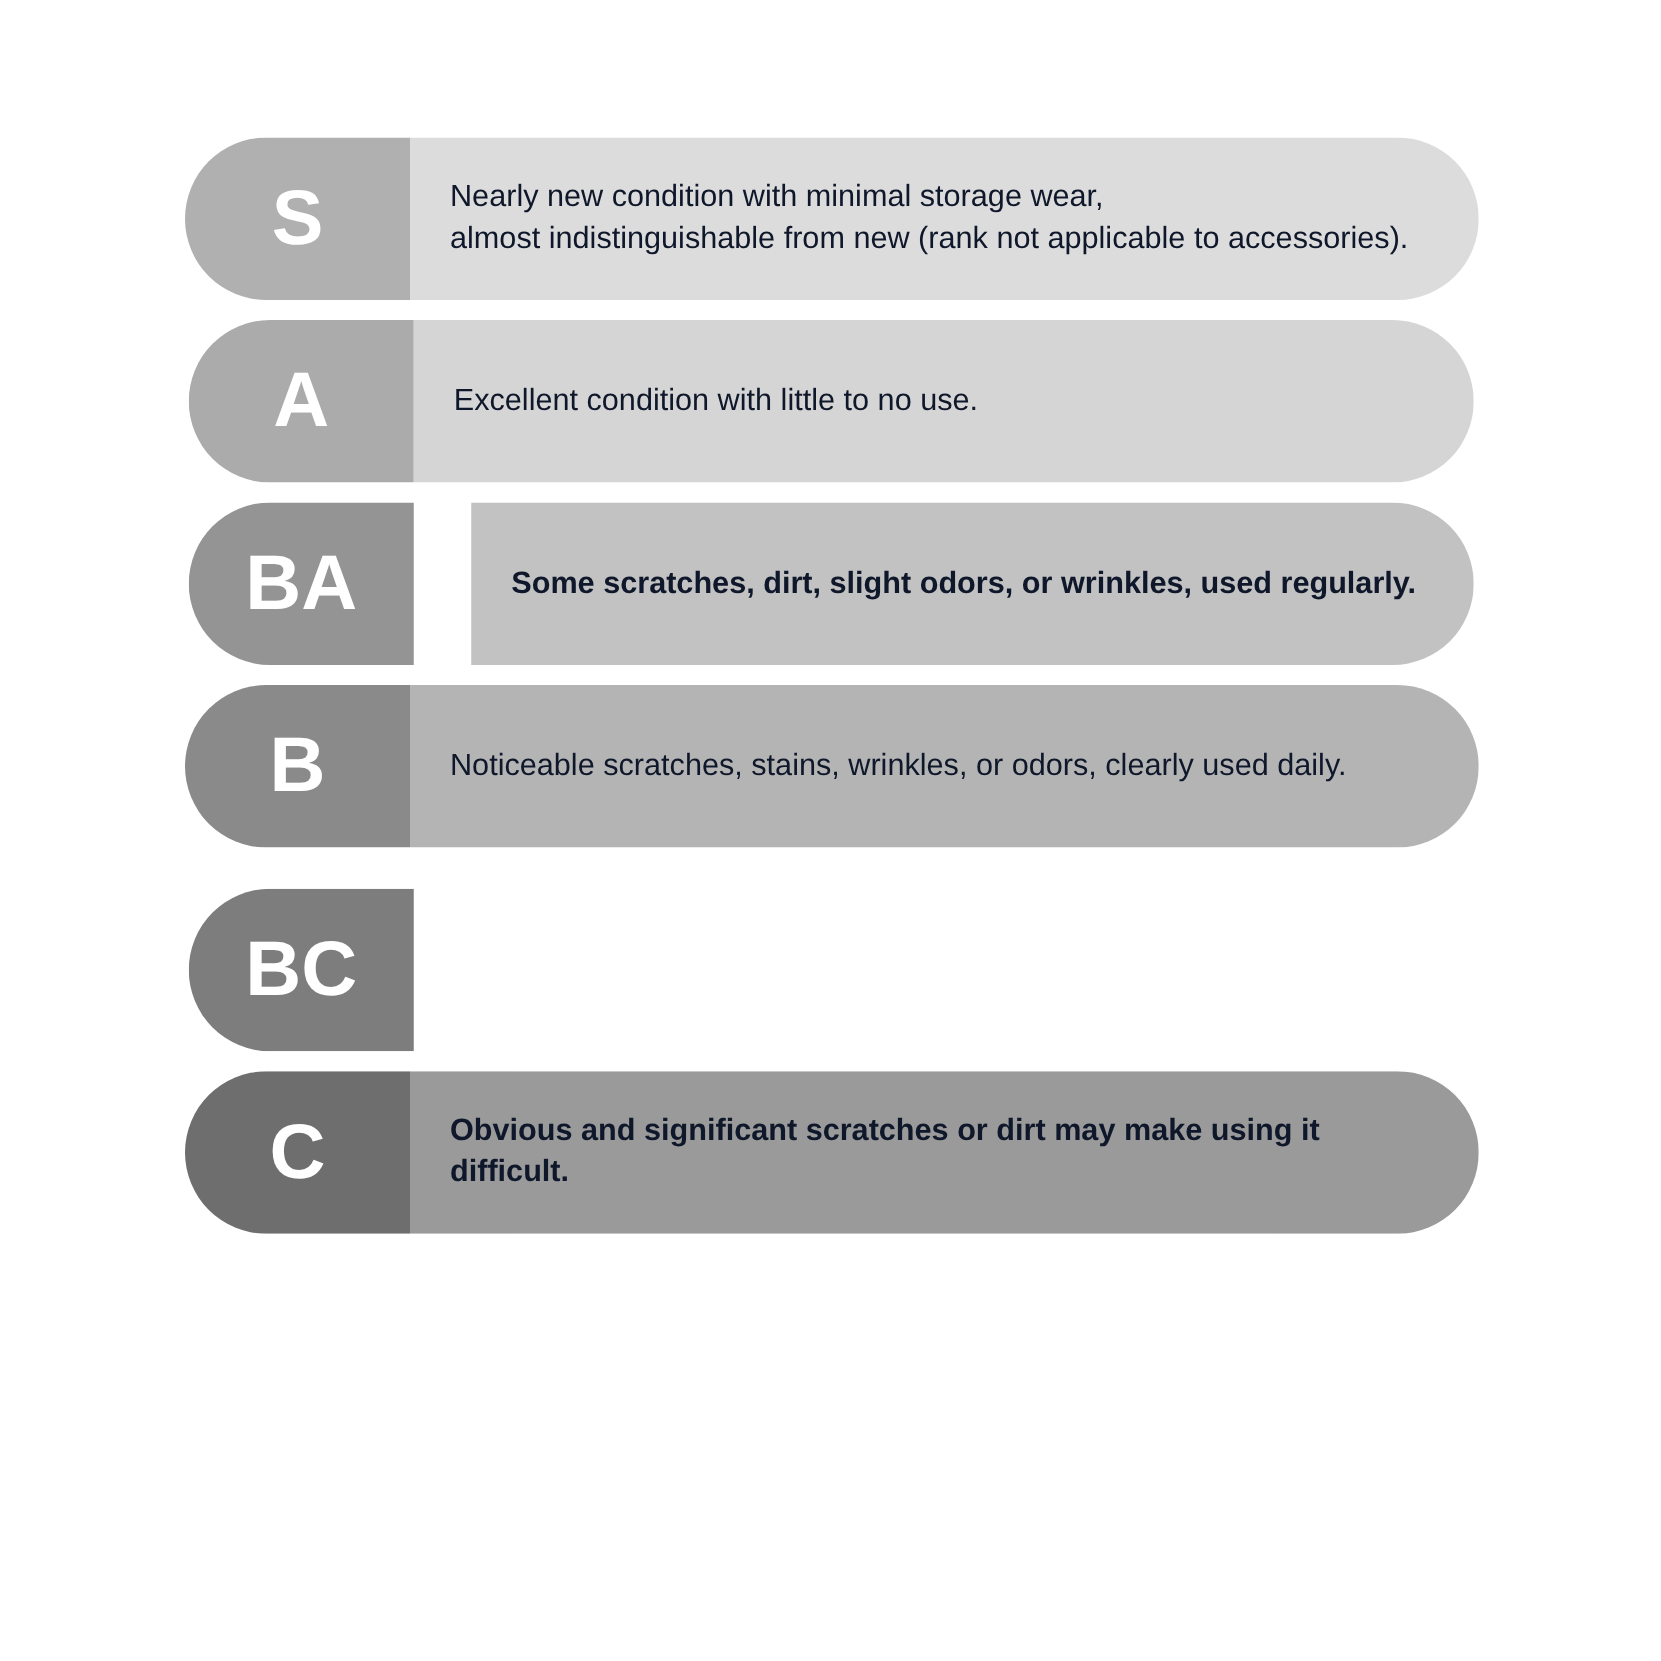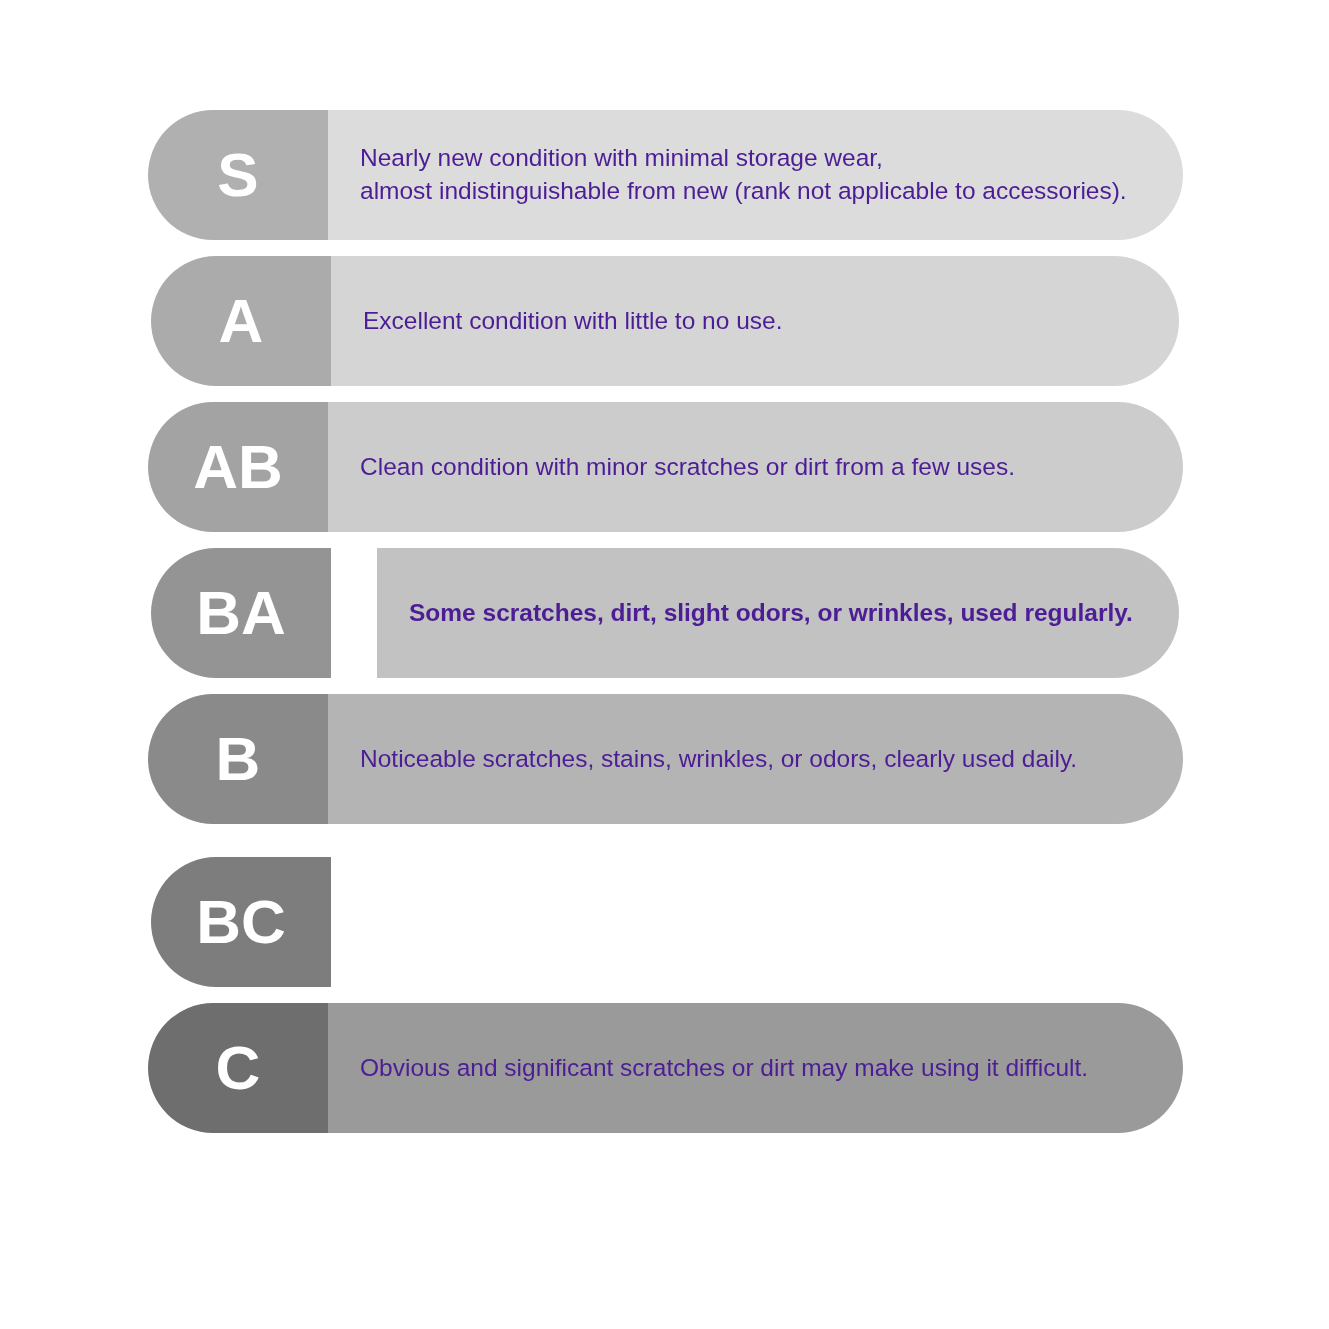--- a/index.html
+++ b/index.html
@@ -39,21 +39,21 @@
     font-size: 62px;
     letter-spacing: 0px;
     line-height: 1;
   }
   .grade-desc {
     flex: 1 1 auto;
     display: flex;
     align-items: center;
     padding-left: 32px;
     padding-right: 40px;
-    color: #4c1d95;
+    color: #0f172a;
     font-size: 24.5px;
     line-height: 1.34;
   }
   .grade-desc span {
     display: block;
   }
   
   .row-0 { margin-left: 148px; width: 1035px; }
   .row-1 { margin-left: 151px; width: 1028px; }
   .row-2 { margin-left: 148px; width: 1035px; }
@@ -79,28 +79,20 @@
 
   <div class="grade-row row-1">
     <div class="grade-badge" style="background: rgb(171, 171, 171);">A</div>
     <div class="grade-desc" style="background: rgb(213, 213, 213); align-items: center;">
       <div>
         <span>Excellent condition with little to no use.</span>
       </div>
     </div>
   </div>
 
-  <div class="grade-row row-2">
-    <div class="grade-badge" style="background: rgb(163, 163, 163);">AB</div>
-    <div class="grade-desc" style="background: rgb(204, 204, 204);">
-      <div>
-        <span>Clean condition with minor scratches or dirt from a few uses.</span>
-      </div>
-    </div>
-  </div>
 
   <div class="grade-row row-3">
     <div class="grade-badge" style="background: rgb(148, 148, 148);">BA</div>
     <div class="grade-desc" style="background: rgb(194, 194, 194); font-weight: bold;">
       <div>
         <span>Some scratches, dirt, slight odors, or wrinkles, used regularly.</span>
       </div>
     </div>
   </div>
 
@@ -112,20 +104,20 @@
       </div>
     </div>
   </div>
 
   <div class="grade-row row-5">
     <div class="grade-badge" style="background: rgb(125, 125, 125);">BC</div>
   </div>
 
   <div class="grade-row row-6">
     <div class="grade-badge" style="background: rgb(110, 110, 110);">C</div>
-    <div class="grade-desc" style="background: rgb(154, 154, 154);">
+    <div class="grade-desc" style="background: rgb(154, 154, 154); font-weight: bold;">
       <div>
         <span>Obvious and significant scratches or dirt may make using it difficult.</span>
       </div>
     </div>
   </div>
 
 </div>
 
 </body></html>

